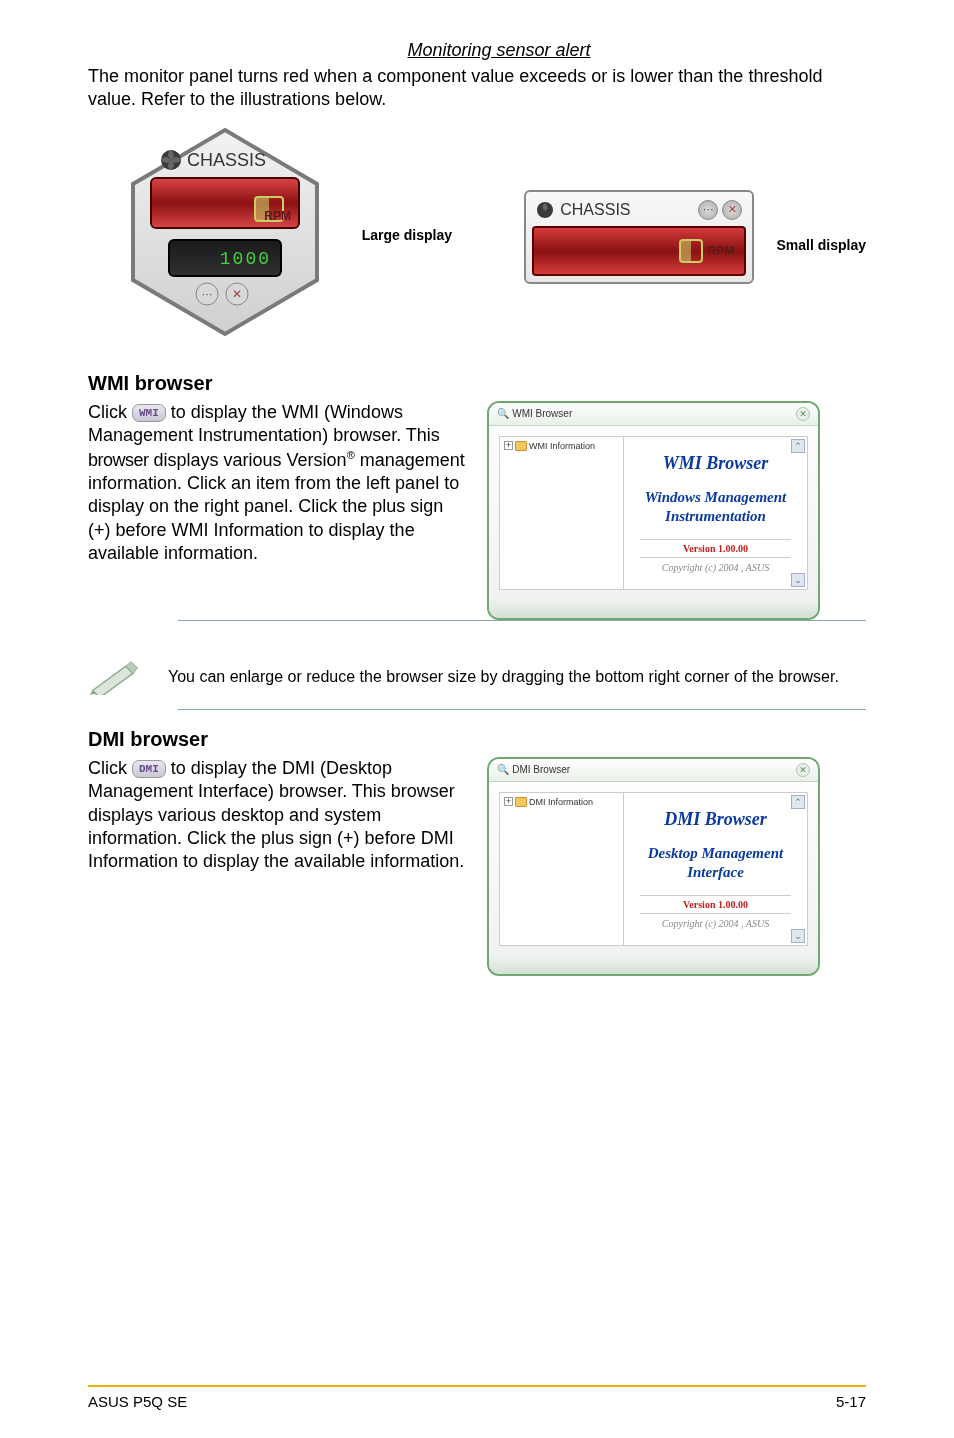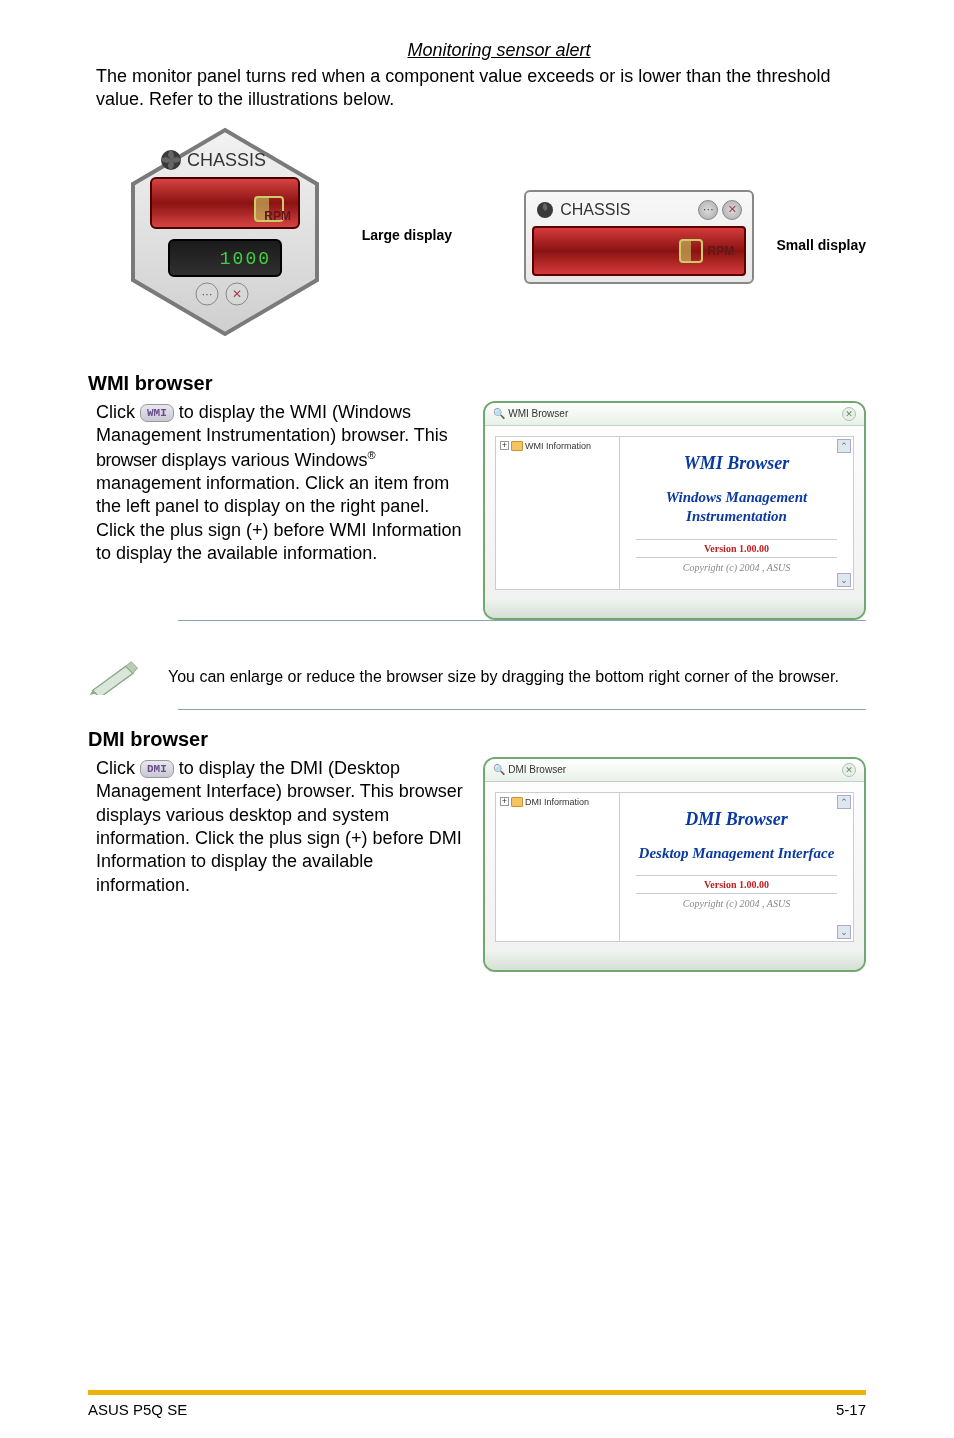--- a/index.html
+++ b/index.html
@@ -16,21 +16,20 @@
   .subheading {
     font-style: italic;
     text-decoration: underline;
     padding-left: 44px;
     margin-bottom: 4px;
     text-align: center;
   }
   .body-text {
     line-height: 1.3;
     margin-bottom: 10px;
-    margin-left: 8px;
   }
   .displays-row {
     display: flex;
     align-items: center;
     gap: 50px;
     margin-top: 10px;
   }
   .display-col {
     display: flex;
     flex-direction: row;
@@ -123,21 +122,21 @@
     font-family: Arial;
     font-size: 12px;
     color:#5c1a1a;
     font-weight: bold;
   }
   
   .browser {
     border: 2px solid #6fa870;
     border-radius: 12px;
     overflow:hidden;
-    width: 383px;
+    width: 333px;
     background: linear-gradient(#ffffff, #f0f0f0);
   }
   .browser-titlebar {
     background: linear-gradient(#fff,#e8f0e8);
     padding: 4px 8px;
     display:flex;
     justify-content:space-between;
     align-items:center;
     border-bottom:1px solid #c4d4c4;
     font-size: 10px;
@@ -238,23 +237,23 @@
   }
   .note-hr { border:none; border-top:1px solid #8aa3b7; margin-left: 90px;}
   .note-text { font-size:16px; line-height:1.35; flex:1;}
   .pencil {
     width:54px;
     flex-shrink:0;
   }
   
   .page-footer {
     position:absolute;
-    bottom: 20px;
+    bottom: 28px;
     left:88px; right:88px;
-    border-top:5px solid #eab308;
+    border-top:2px solid #eab308;
     padding-top:6px;
     font-size:15px;
     display:flex;
     justify-content:space-between;
   }
 </style>
 </head>
 <body>
 
 <div class="subheading">Monitoring sensor alert</div>
@@ -335,21 +334,21 @@
     <div class="caption" style="margin-top:16px;">Small display</div>
   </div>
 </div>
 
 <div class="section-title">WMI browser</div>
 <div class="two-col">
   <div class="left">
     <p class="body-text">
       <span>Click </span>
       <span class="inline-btn">WMI</span>
-      <span> to display the WMI (Windows Management Instrumentation) browser. This </span><span style="letter-spacing:-0.5px;">browser</span><span> displays various Windows</span><sup>®</sup><span> management information. Click an item from the left panel to display on the right panel. Click the plus sign (+) before WMI Information to display the available information.</span>
+      <span> to display the WMI (Windows Management Instrumentation) browser. This </span><span style="letter-spacing:-0.5px;">browser</span><span> displays various Version</span><sup>®</sup><span> management information. Click an item from the left panel to display on the right panel. Click the plus sign (+) before WMI Information to display the available information.</span>
     </p>
   </div>
   <div class="right">
     <div class="browser">
       <div class="browser-titlebar">
         <span>🔍 <span>WMI Browser</span></span>
         <span class="close-x">✕</span>
       </div>
       <div class="browser-body">
         <div class="browser-tree">

